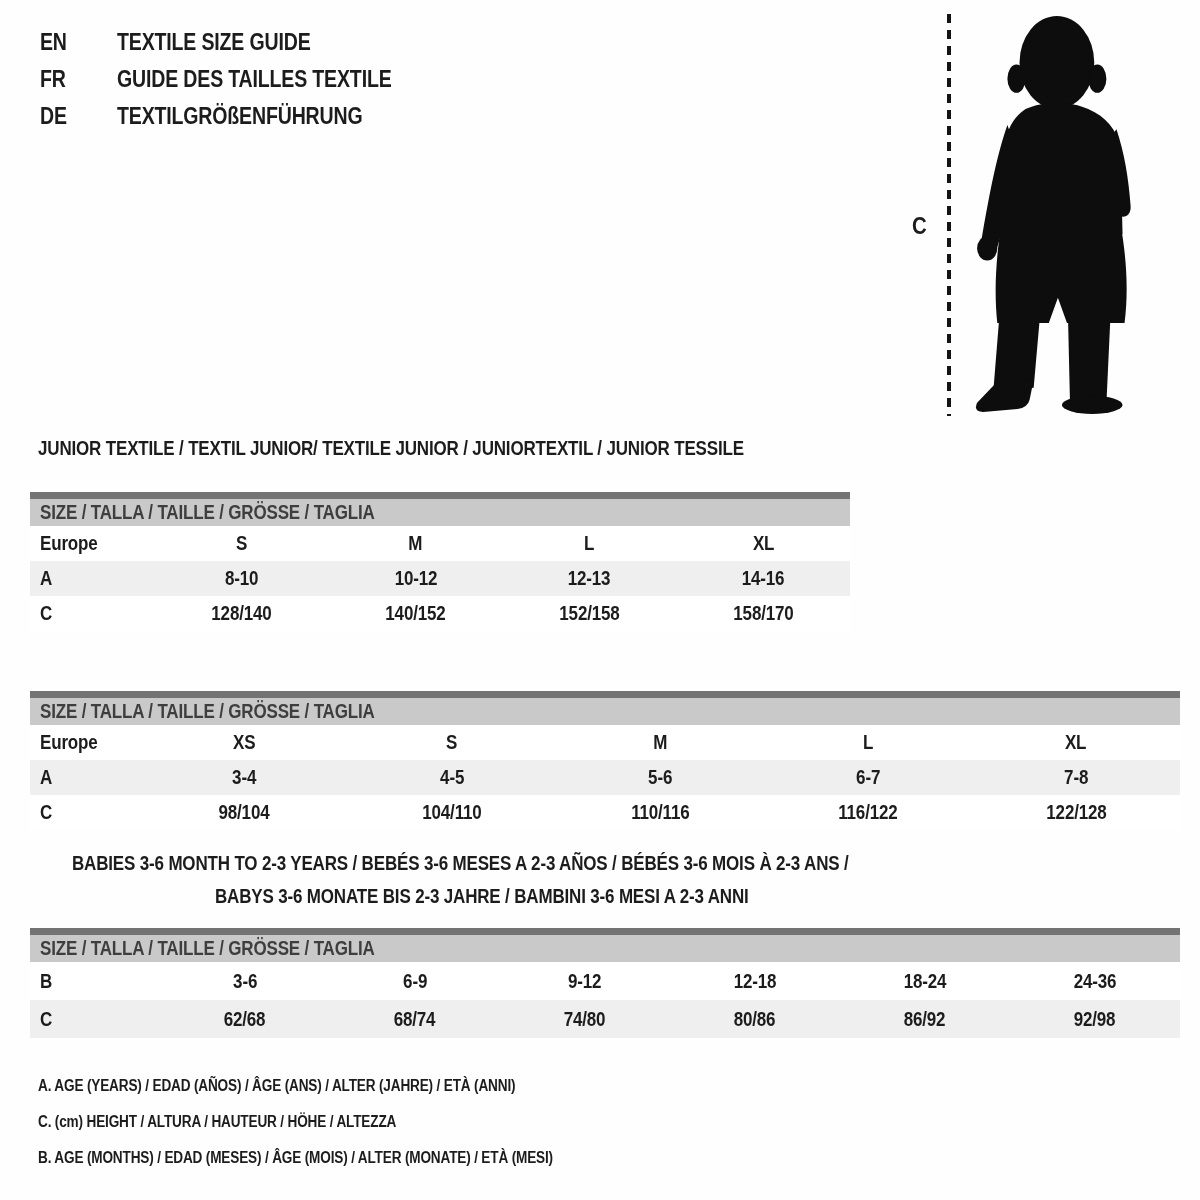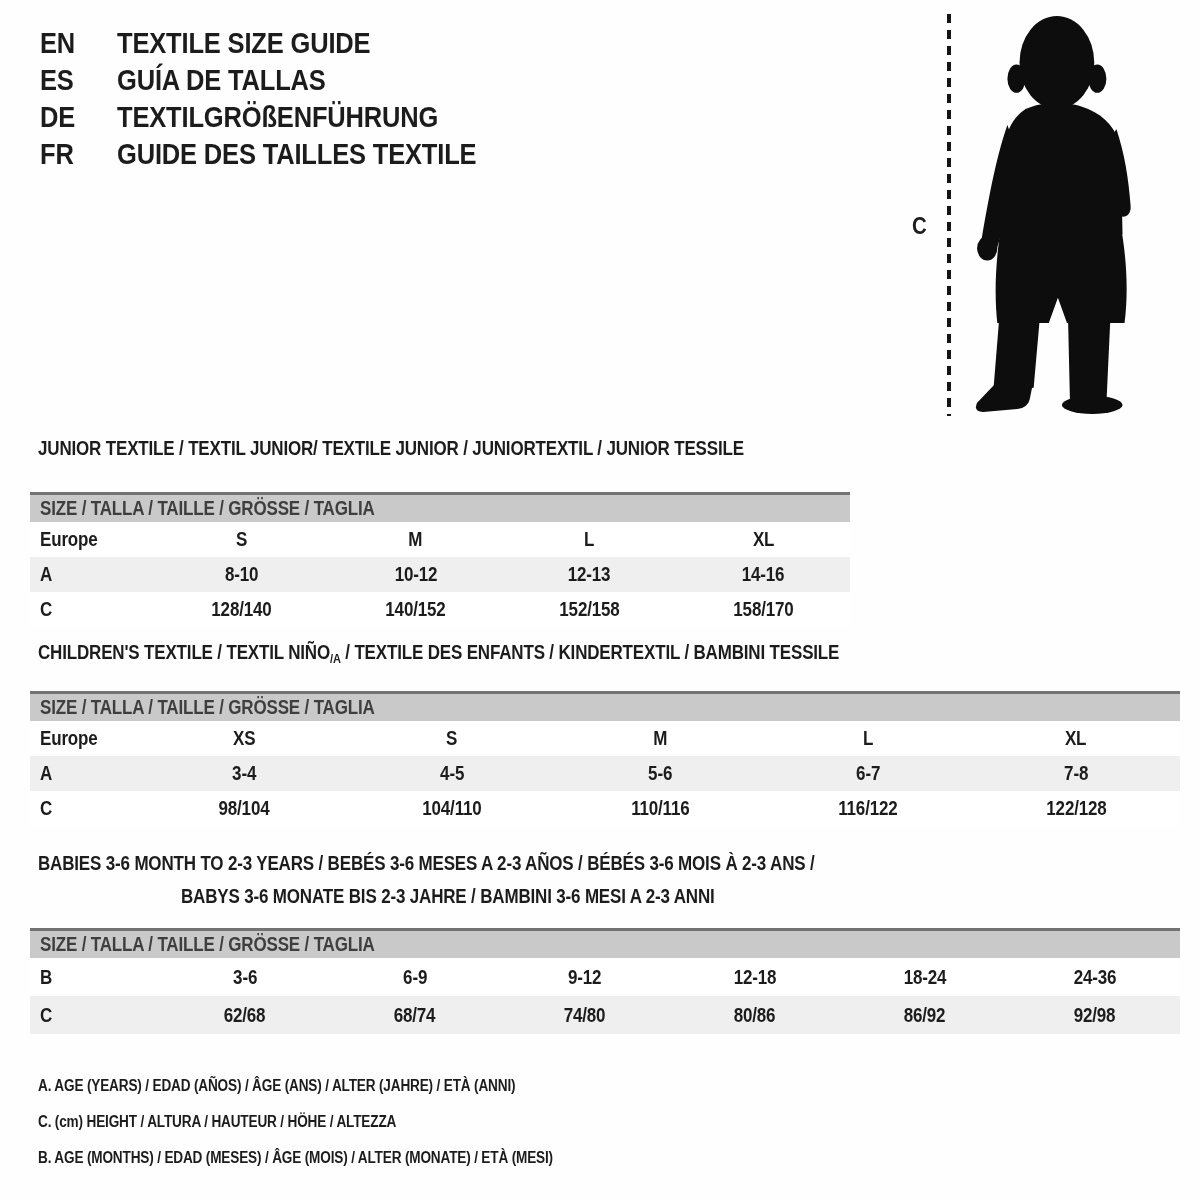--- a/index.html
+++ b/index.html
@@ -10,40 +10,40 @@
   }
   
   .ct, .ctc {
     display:inline-block; font-weight:700; white-space:nowrap; letter-spacing:-0.2px;
   }
   .ct  {transform:scaleX(0.85); transform-origin:0 50%;}
   .ctc {transform:scaleX(0.85); transform-origin:50% 50%;}
 
   
   .lang-block {position:absolute; left:40px; top:24px;}
-  .lang-row {display:flex; height:37px; align-items:center; font-size:30px;}
+  .lang-row {display:flex; height:37px; align-items:center; font-size:23px;}
   .lang-code {width:77px; flex:0 0 77px;}
 
   
   .dash-line {
     position:absolute; left:947px; top:14px; width:4px; height:402px;
     background:repeating-linear-gradient(to bottom,#141414 0 9px,transparent 9px 16px);
   }
   .c-label {position:absolute; left:912px; top:212px; font-size:24px;}
   .toddler {position:absolute; left:964px; top:12px;}
 
   
   .sec-title {position:absolute; left:38px; font-size:20px; line-height:22px;text-align:center;}
   .sub-sz {font-size:13px; vertical-align:-4px; font-weight:700;}
-  .two-line div {line-height:33px;}
+  .two-line div {line-height:33px;margin-left:34px;}
 
   
   .tbl {position:absolute; font-size:20px;}
   .thead {
-    height:27px; background:#c9c9c9; border-top:3px solid #737373;
+    height:27px; background:#c9c9c9; border-top:7px solid #737373;
     display:flex; align-items:center; padding-left:10px; color:#3e3e3e;
   }
   .trow {display:flex; align-items:center; height:35px; background:#ffffff;}
   .trow.alt {background:#efefef;}
   .trow .cl {flex:0 0 var(--lw); padding-left:10px; text-align:left;}
   .trow .cv {flex:1; text-align:center;}
   .tbl-babies .trow {height:38px;}
 
   
   .legend {position:absolute; left:38px; top:1068px; font-size:16px;}
@@ -53,30 +53,26 @@
 <body>
 
 <div class="page">
 
   <div class="lang-block">
     <div class="lang-row">
       <span class="lang-code"><span class="ct">EN</span></span>
       <span class="ct">TEXTILE SIZE GUIDE</span>
     </div>
     <div class="lang-row">
-      <span class="lang-code"><span class="ct">ES</span></span>
-      <span class="ct">GUÍA DE TALLAS</span>
+      <span class="lang-code"><span class="ct">FR</span></span>
+      <span class="ct">GUIDE DES TAILLES TEXTILE</span>
     </div>
     <div class="lang-row">
       <span class="lang-code"><span class="ct">DE</span></span>
       <span class="ct">TEXTILGRÖßENFÜHRUNG</span>
-    </div>
-    <div class="lang-row">
-      <span class="lang-code"><span class="ct">FR</span></span>
-      <span class="ct">GUIDE DES TAILLES TEXTILE</span>
     </div>
   </div>
 
   <span class="c-label"><span class="ct">C</span></span>
   <div class="dash-line"></div>
   <svg class="toddler" width="208" height="404" viewBox="0 0 200 400" aria-hidden="true">
     <g fill="#0d0d0d">
       <ellipse cx="89" cy="50" rx="37" ry="46"></ellipse>
       <ellipse cx="49" cy="66" rx="9" ry="14"></ellipse>
       <ellipse cx="129" cy="66" rx="9" ry="14"></ellipse>
@@ -115,23 +111,20 @@
     </div>
     <div class="trow">
       <span class="cl"><span class="ct">C</span></span>
       <span class="cv"><span class="ctc">128/140</span></span>
       <span class="cv"><span class="ctc">140/152</span></span>
       <span class="cv"><span class="ctc">152/158</span></span>
       <span class="cv"><span class="ctc">158/170</span></span>
     </div>
   </div>
 
-  <div class="sec-title" style="top:641px">
-    <span class="ct"><span>CHILDREN'S TEXTILE / TEXTIL NIÑO</span><span class="sub-sz">/A</span><span> / TEXTILE DES ENFANTS / KINDERTEXTIL / BAMBINI TESSILE</span></span>
-  </div>
   <div class="tbl" style="left:30px; top:691px; width:1150px; --lw:100px">
     <div class="thead">
       <span class="ct">SIZE / TALLA / TAILLE / GRÖSSE / TAGLIA</span>
     </div>
     <div class="trow">
       <span class="cl"><span class="ct">Europe</span></span>
       <span class="cv"><span class="ctc">XS</span></span>
       <span class="cv"><span class="ctc">S</span></span>
       <span class="cv"><span class="ctc">M</span></span>
       <span class="cv"><span class="ctc">L</span></span>

